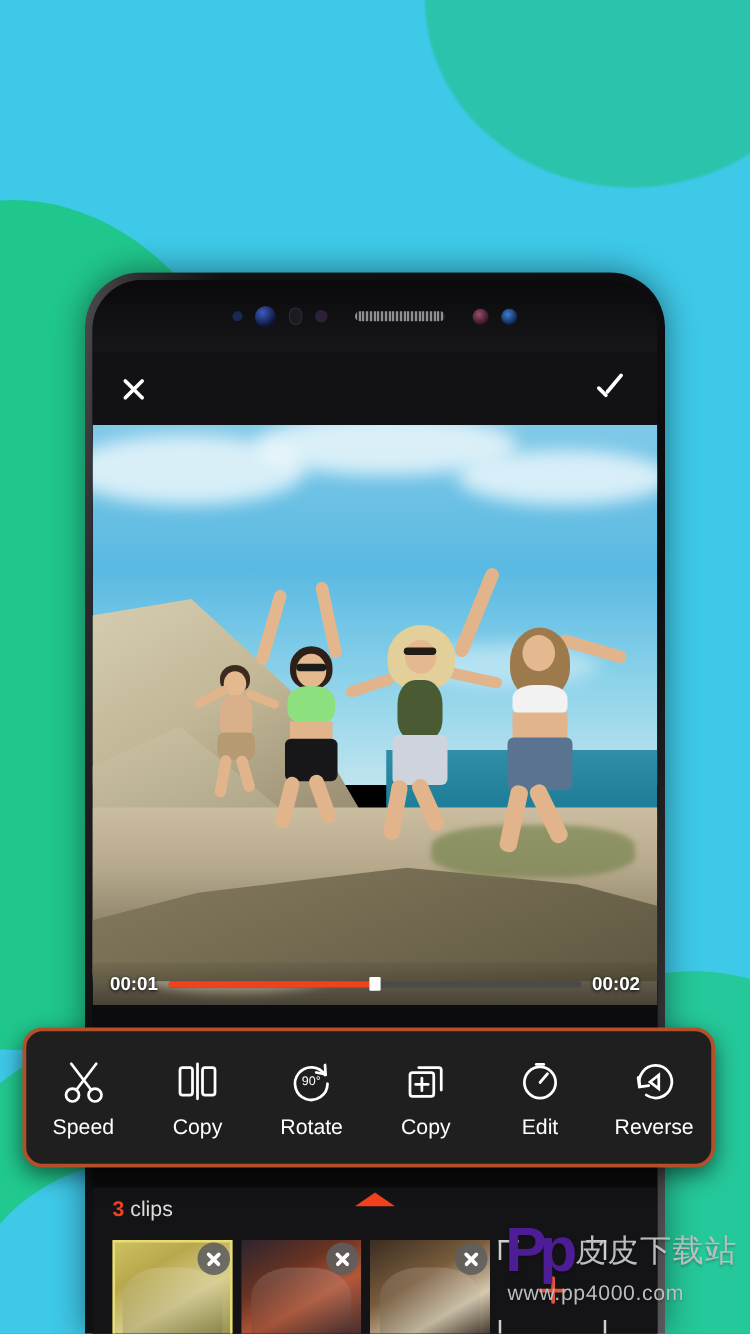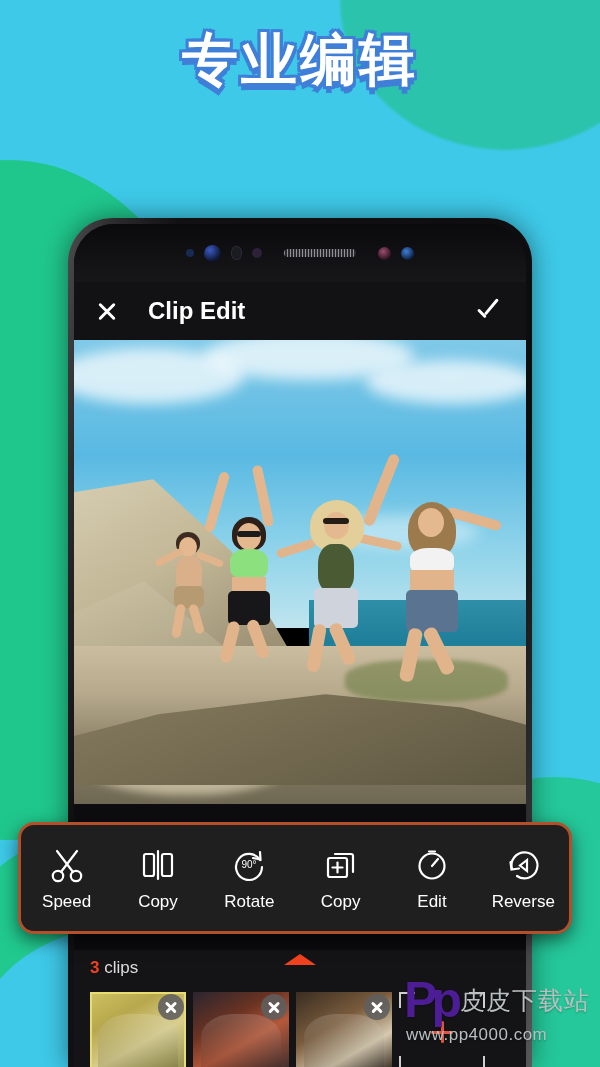--- a/index.html
+++ b/index.html
@@ -285,39 +285,37 @@
 
 <div class="bg">
   <div class="blob-teal-tr"></div>
   <div class="blob-green-left"></div>
   <div class="blob-green-bl"></div>
   <div class="blob-green-right"></div>
   <div class="blob-cyan-bl"></div>
 </div>
 
 <div class="headline-wrap">
-  <div class="headline">专业编辑</div>
 </div>
 
 <div class="phone">
   <div class="phone-inner">
 
     <div class="bezel">
       <div class="sensor s1"></div>
       <div class="sensor s2"></div>
       <div class="sensor s3"></div>
       <div class="sensor s4"></div>
       <div class="speaker"></div>
       <div class="sensor s5"></div>
       <div class="sensor s6"></div>
     </div>
 
     <div class="app-header">
       <div class="hdr-x"></div>
-      <div class="hdr-title">Clip Edit</div>
       <div class="hdr-check"></div>
     </div>
 
     <div class="preview">
       <div class="scene">
         <div class="sky"></div>
         <div class="cloud c1"></div>
         <div class="cloud c2"></div>
         <div class="cloud c3"></div>
         <div class="cloud c4"></div>
@@ -372,20 +370,28 @@
           <div class="hair" style="left:34px; top:54px; width:48px; height:56px; background:#9d7a4c;"></div>
           <div class="head" style="left:44px; top:60px; width:26px; height:29px;"></div>
           <div class="torso" style="left:36px; top:100px; width:44px; height:26px; background:#f2f2f2;"></div>
           <div style="position:absolute; left:36px; top:122px; width:44px; height:24px; background:#e2b48c;"></div>
           <div style="position:absolute; left:32px; top:142px; width:52px; height:42px; background:#5a7391; border-radius:5px;"></div>
           <div class="limb" style="left:30px; top:180px; width:14px; height:54px; transform:rotate(12deg);"></div>
           <div class="limb" style="left:58px; top:178px; width:14px; height:50px; transform:rotate(-26deg);"></div>
         </div>
       </div>
 
+      <div class="timeline">
+        <span class="tl-time">00:01</span>
+        <div class="tl-track">
+          <div class="tl-fill"></div>
+          <div class="tl-handle"></div>
+        </div>
+        <span class="tl-time">00:02</span>
+      </div>
     </div>
 
     <div class="darkfill"></div>
 
     <div class="clips-panel">
       <div class="chev"></div>
       <div class="clips-label">
         <span class="num">3</span>
         <span>clips</span>
       </div>

